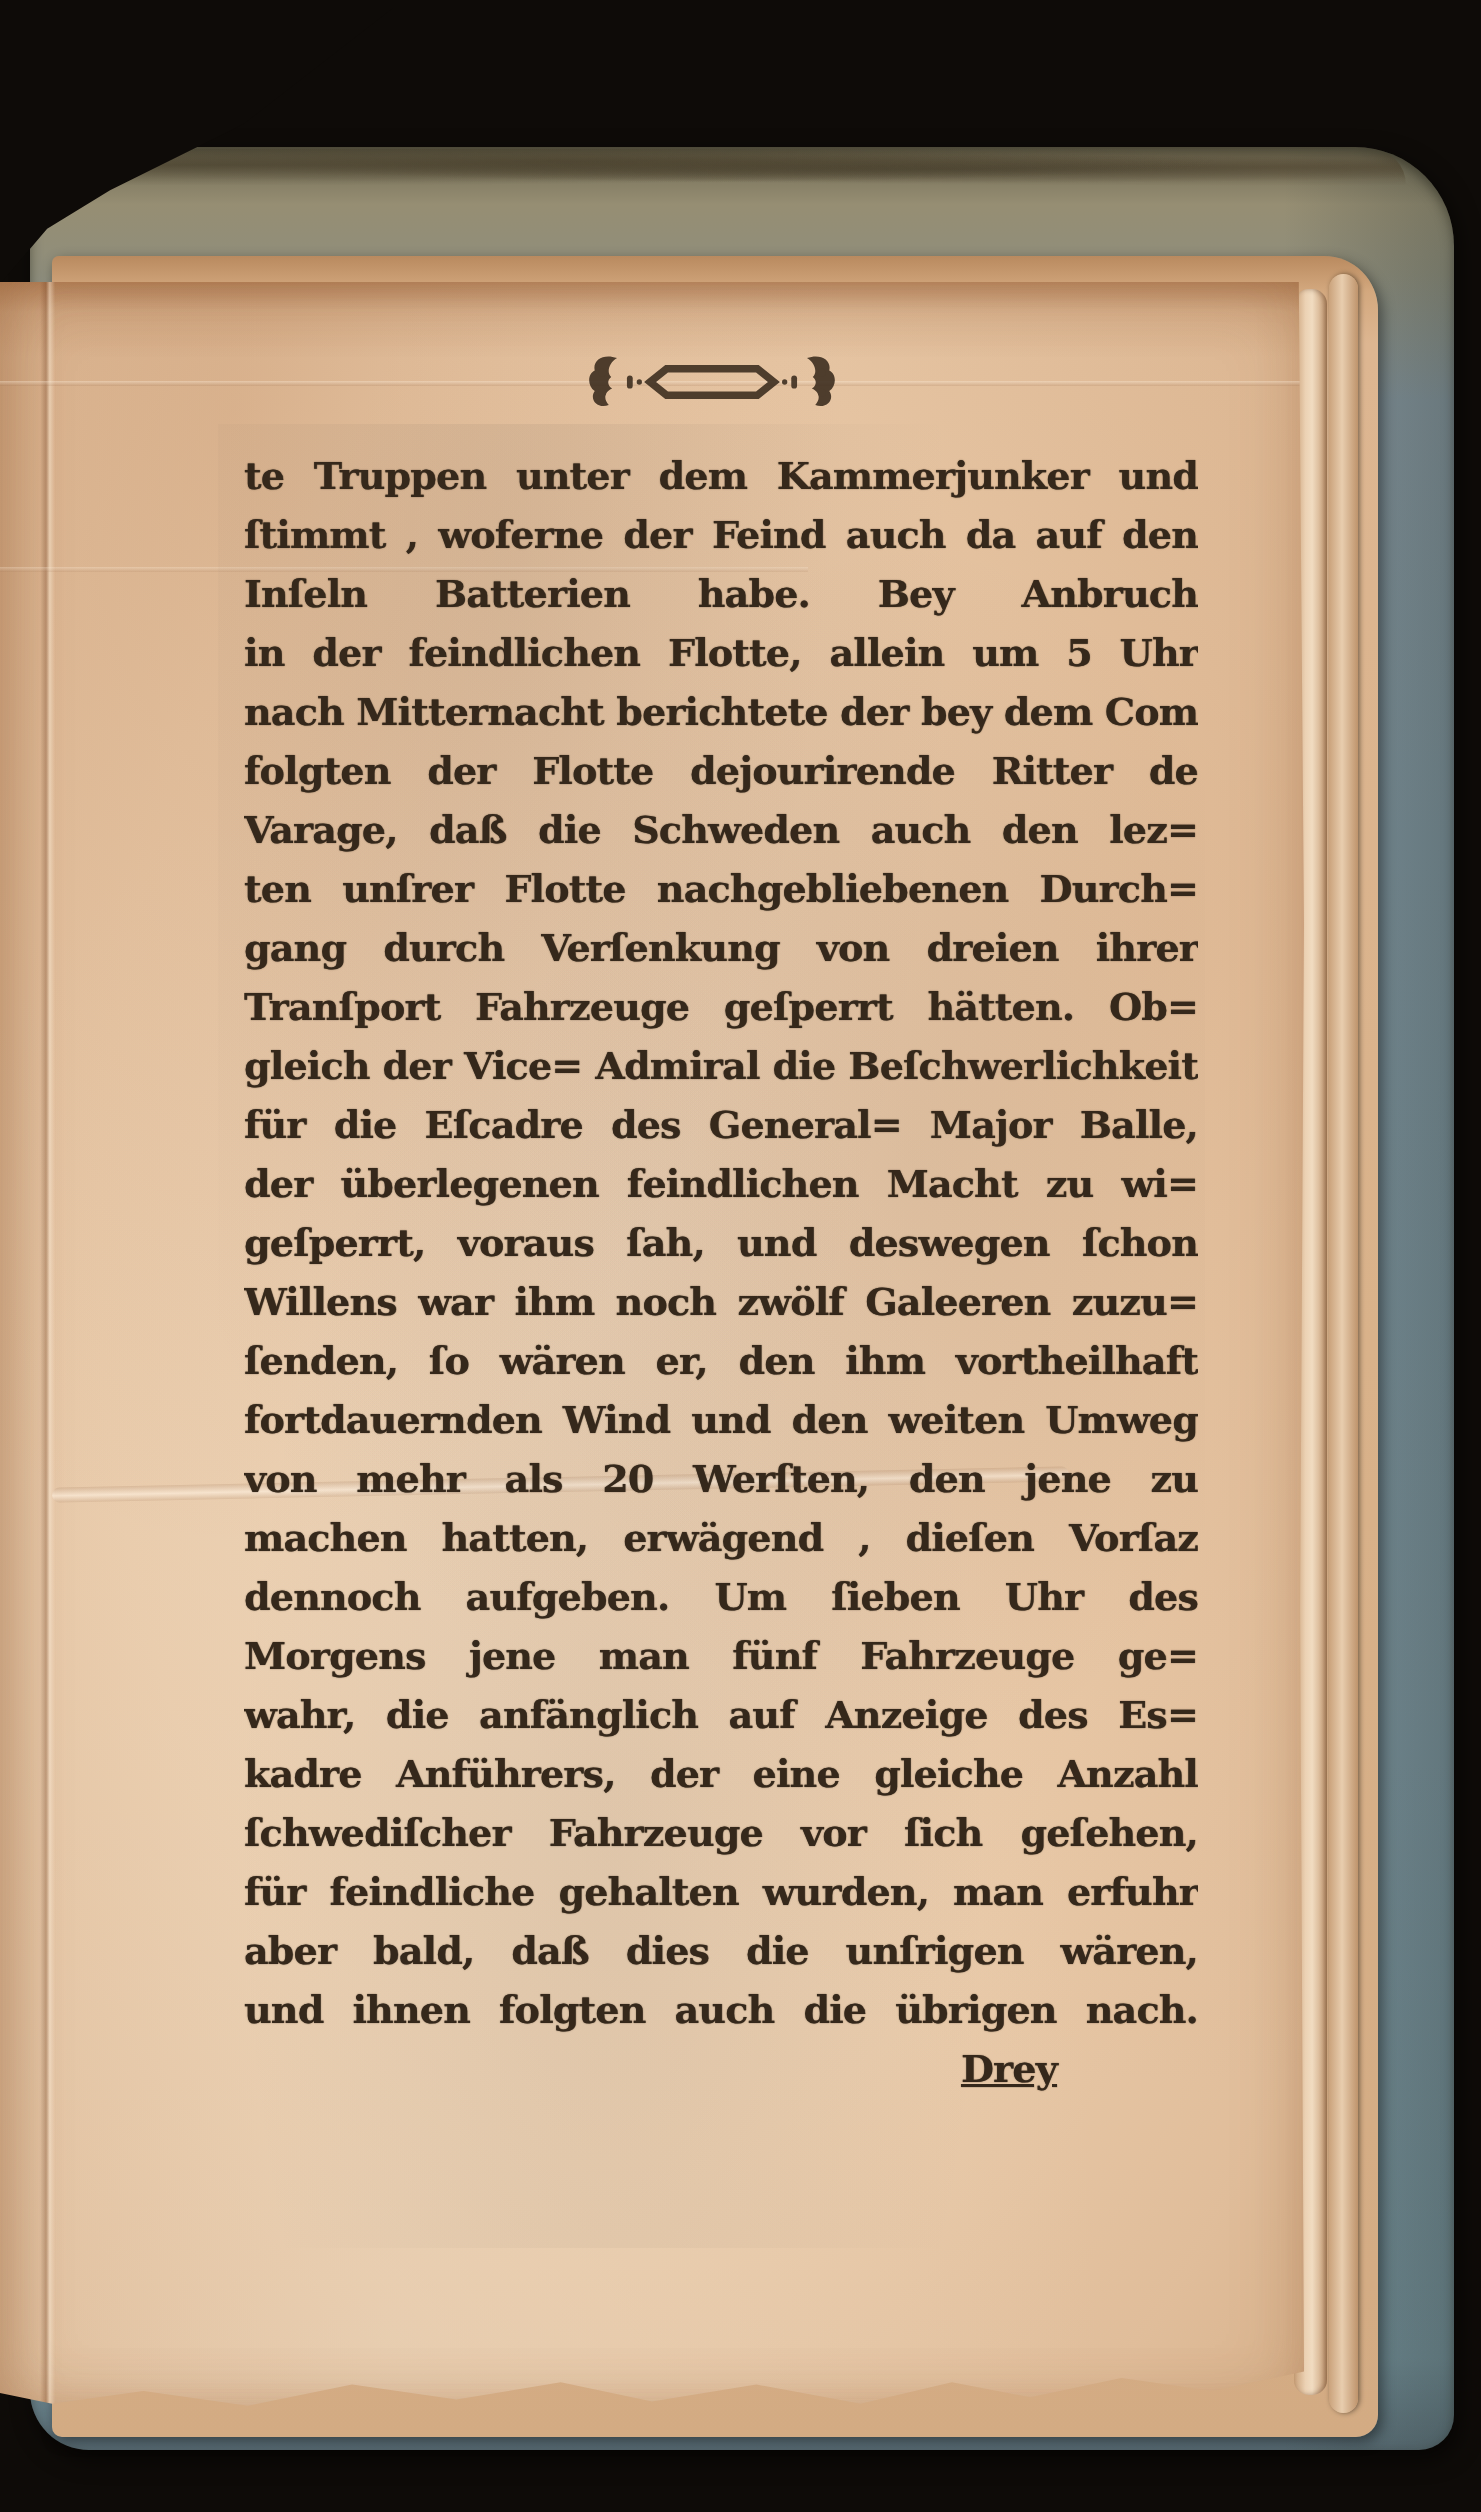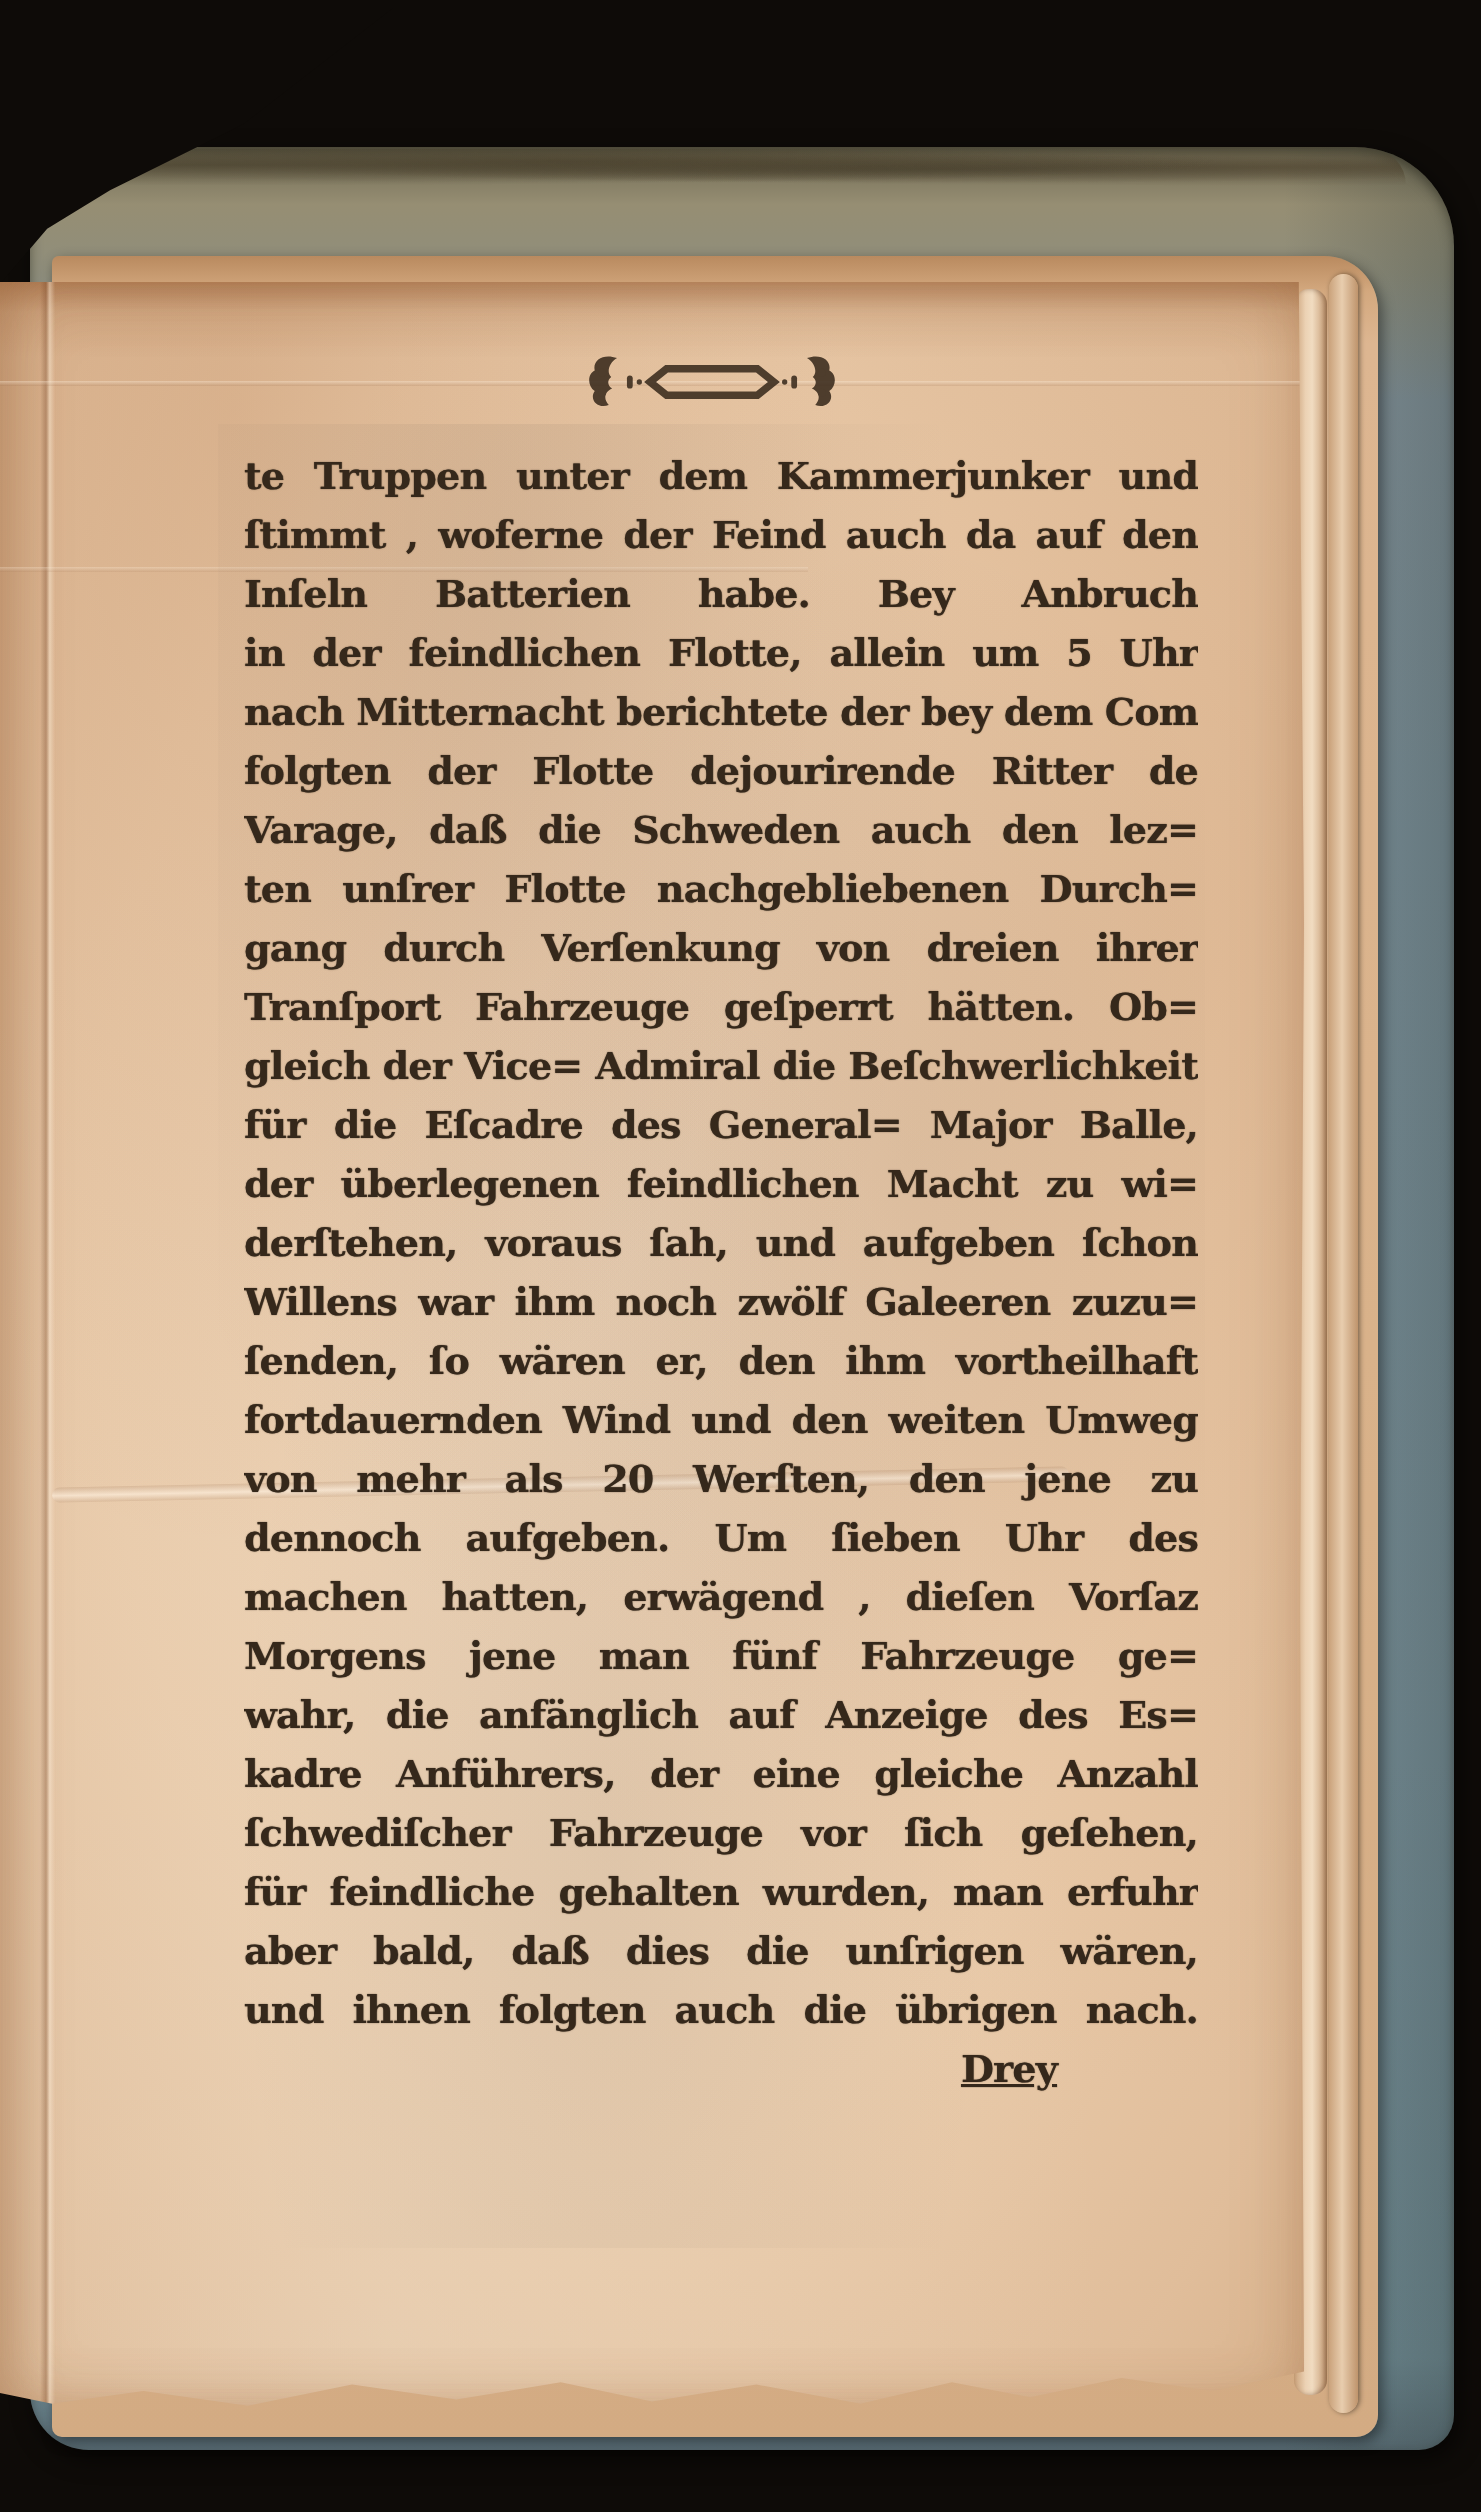--- a/index.html
+++ b/index.html
@@ -167,27 +167,27 @@
       <div class="tline">in der feindlichen Flotte, allein um 5 Uhr</div>
       <div class="tline">nach Mitternacht berichtete der bey dem Com=</div>
       <div class="tline">folgten der Flotte dejourirende Ritter de</div>
       <div class="tline">Varage, daß die Schweden auch den lez=</div>
       <div class="tline">ten unſrer Flotte nachgebliebenen Durch=</div>
       <div class="tline">gang durch Verſenkung von dreien ihrer</div>
       <div class="tline">Tranſport Fahrzeuge geſperrt hätten.  Ob=</div>
       <div class="tline">gleich der Vice= Admiral die Beſchwerlichkeit</div>
       <div class="tline">für die Eſcadre des General= Major Balle,</div>
       <div class="tline">der überlegenen feindlichen Macht zu wi=</div>
-      <div class="tline">derſtehen, voraus ſah, und aufgeben ſchon</div>
+      <div class="tline">geſperrt, voraus ſah, und deswegen ſchon</div>
       <div class="tline">Willens war ihm noch zwölf Galeeren zuzu=</div>
       <div class="tline">ſenden, ſo wären er, den ihm vortheilhaft</div>
       <div class="tline">fortdauernden Wind und den weiten Umweg</div>
       <div class="tline">von mehr als 20 Werſten, den jene zu</div>
+      <div class="tline">machen hatten, erwägend , dieſen Vorſaz</div>
       <div class="tline">dennoch aufgeben.  Um ſieben Uhr des</div>
-      <div class="tline">machen hatten, erwägend , dieſen Vorſaz</div>
       <div class="tline">Morgens jene man fünf Fahrzeuge ge=</div>
       <div class="tline">wahr, die anfänglich auf Anzeige des Es=</div>
       <div class="tline">kadre Anführers, der eine gleiche Anzahl</div>
       <div class="tline">ſchwediſcher Fahrzeuge vor ſich geſehen,</div>
       <div class="tline">für feindliche gehalten wurden, man erfuhr</div>
       <div class="tline">aber bald, daß dies die unſrigen wären,</div>
       <div class="tline">und ihnen folgten auch die übrigen nach.</div>
       <div class="catchword-line">Drey</div>
     </div>
   </div>

